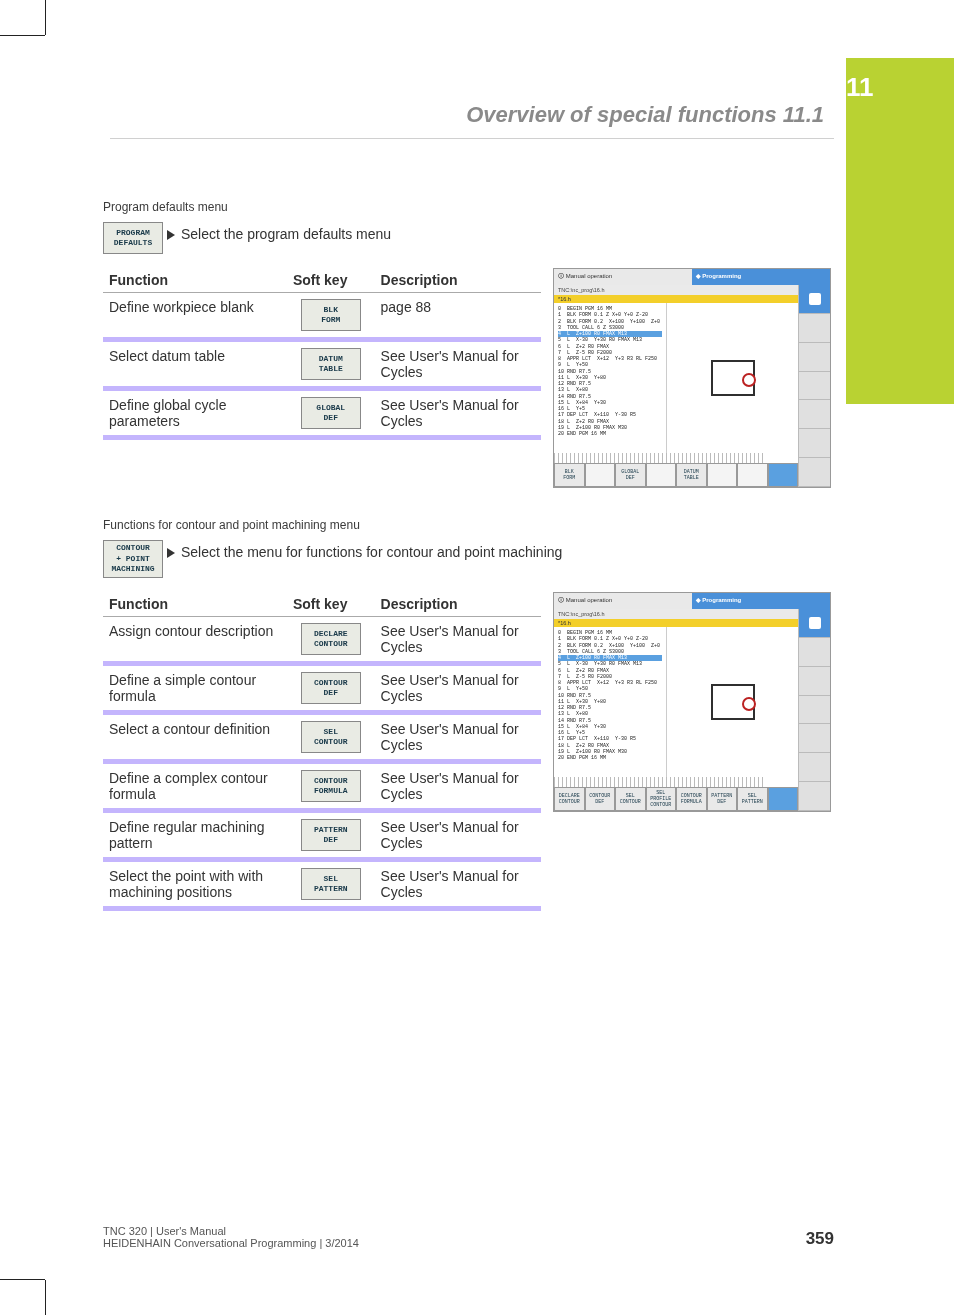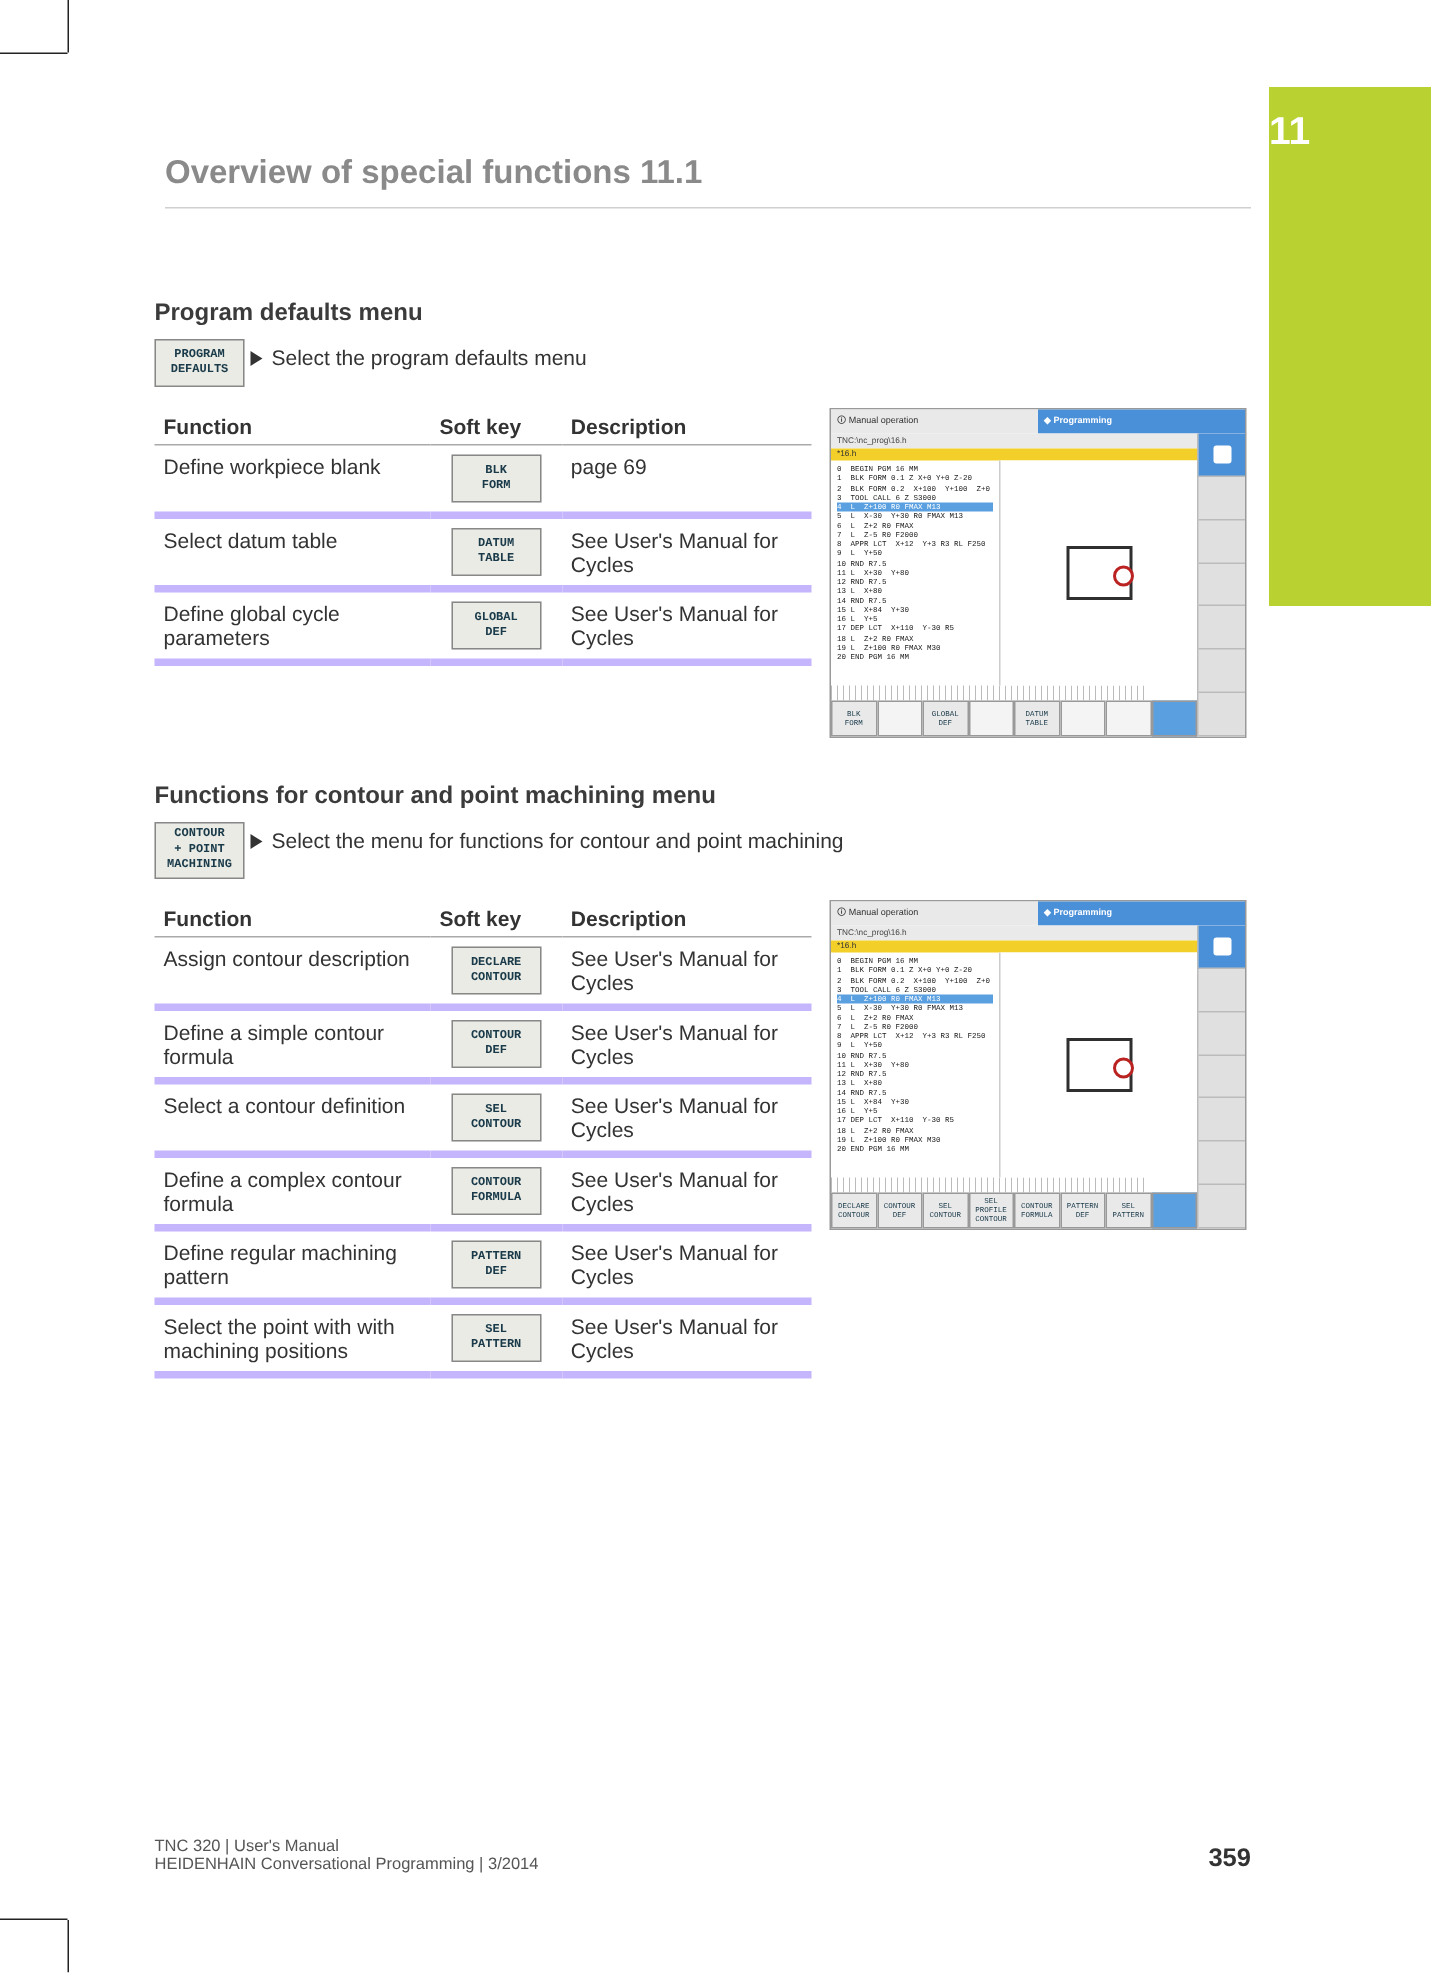--- a/index.html
+++ b/index.html
@@ -21,26 +21,26 @@
     position:absolute; right:0; top:58px; width:108px; height:346px;
     background:#b9d232;
   }
   .page-number-tab .chapter-num {
     color:#fff; font-weight:bold; font-size:26px;
     text-align:left; padding-top:14px;
   }
   .section-header {
     position:absolute; left:110px; top:102px; right:120px;
     color:#8a8a8a; font-size:22px; font-weight:bold;
-    text-align:left; padding-right:10px;
-    border-bottom:1px solid #d0d0d0; padding-bottom:10px;
+    text-align:right; padding-right:10px;
+    border-bottom:1px solid #d0d0d0; padding-bottom:10px;font-style:italic;
   }
   .content { position:absolute; left:103px; top:200px; right:115px; }
 
-  h2.subhead { font-size:16px; font-weight:bold; color:#3b3b3b; margin-bottom:8px; }
+  h2.subhead { font-size:12px; font-weight:normal; color:#3b3b3b; margin-bottom:8px; }
 
   .bullet-row { display:flex; align-items:flex-start; gap:4px; margin-bottom:14px; }
   .softkey {
     width:60px; min-height:32px; border:1px solid #888;
     background:#e9ebe4; font-family:"Courier New",monospace;
     font-size:8px; color:#1a3a4a; font-weight:bold;
     display:flex; align-items:center; justify-content:center;
     text-align:center; line-height:1.3; padding:2px;
     white-space:pre-line;
   }
@@ -151,21 +151,21 @@
         <th>Description</th>
       </tr>
         </thead>
       <tbody id="tbl-defaults">
           <tr>
             <td>Define workpiece blank</td>
             <td class="sk-cell">
               <div class="softkey">BLK
 FORM</div>
             </td>
-            <td>page 69</td>
+            <td>page 88</td>
           </tr>
           <tr>
             <td>Select datum table</td>
             <td class="sk-cell">
               <div class="softkey">DATUM
 TABLE</div>
             </td>
             <td>See User's Manual for Cycles</td>
           </tr>
           <tr>

